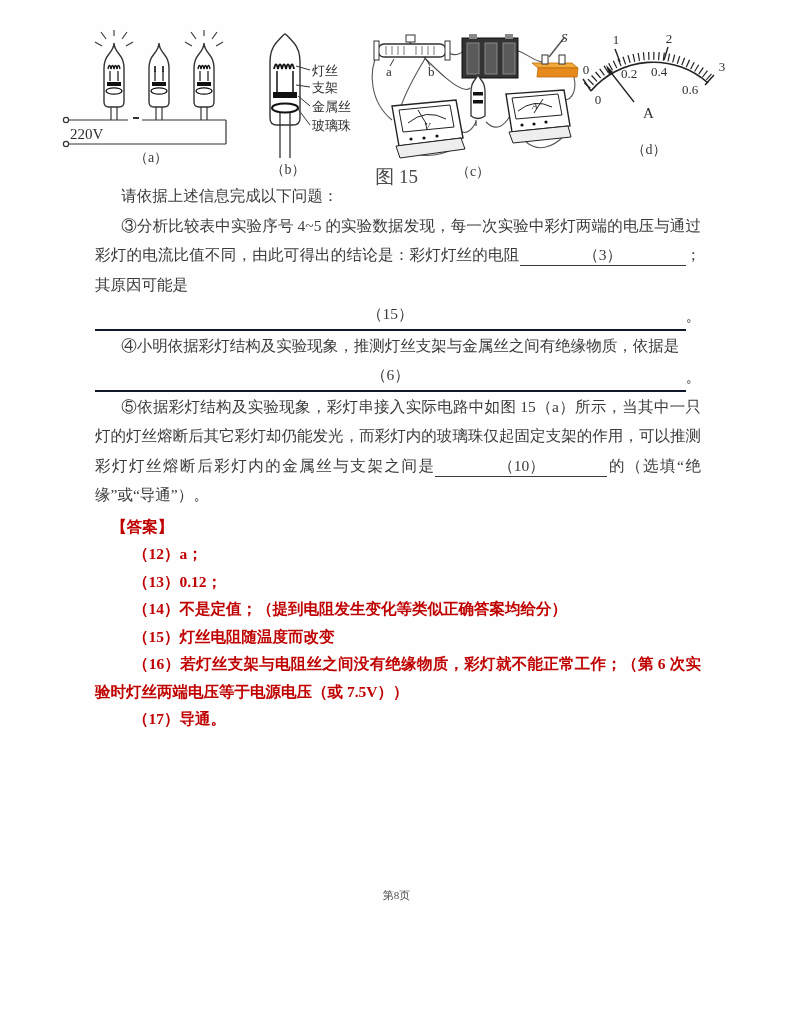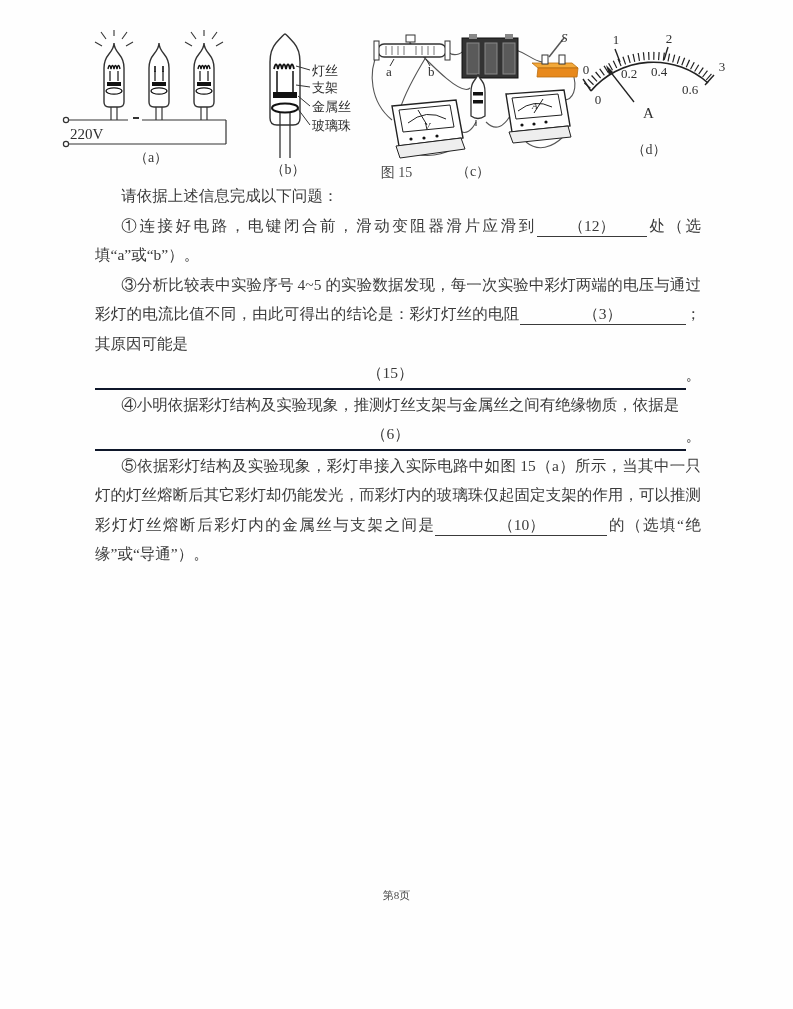--- a/index.html
+++ b/index.html
@@ -1,20 +1,20 @@
 <!DOCTYPE html>
 <html><head>
 <meta charset="utf-8">
 <style>
   html,body{margin:0;padding:0;background:#ffffff;}
   .page{position:relative;width:793px;height:1009px;background:#fefefe;overflow:hidden;
         font-family:"Liberation Serif","DejaVu Serif",serif;color:#3a3a3a;}
   .figures{position:absolute;top:30px;left:56px;display:flex;align-items:flex-start;}
   .figures svg{display:block;}
-  .fig15{position:absolute;top:164px;left:0;width:100%;text-align:center;font-size:14px;color:#4a4a4a;}
+  .fig15{position:absolute;top:164px;left:0;width:100%;text-align:center;font-size:19px;color:#4a4a4a;}
   .content{position:absolute;top:181px;left:95px;width:606px;font-size:15.5px;line-height:29.5px;text-align:justify;}
   .content p{margin:0;}
   .q{text-indent:1.7em;}
   .blank{display:inline-block;border-bottom:1px solid #3a3a3a;text-align:center;text-indent:0;line-height:20px;}
   .w12{min-width:110px}.w13{min-width:158px}.w14{min-width:166px}.w17{min-width:172px}
   .blank-row{display:flex;align-items:flex-end;line-height:29.5px;}
   .blank-fill{flex:1;border-bottom:2px solid #0f172a;text-align:center;}
   .answers{margin-top:3px;color:#c00000;font-weight:bold;}
   .answers p{line-height:27.5px;text-indent:2.45em;}
   .answers p.heading{text-indent:1.05em;}
@@ -211,33 +211,41 @@
       <text x="62" y="88" font-size="15" fill="#2f2f2f">A</text>
       <text x="68" y="124" text-anchor="middle" class="cap">（d）</text>
     </svg>
   </div>
 
   <div class="fig15">图 15</div>
 
   <div class="content">
     <p class="q">请依据上述信息完成以下问题：</p>
 
-    <p class="q"><span>①连接好电路，电键闭合前，滑动变阻器滑片应滑到</span><span class="blank w12">（12）</span><span>处（选填“a”或“b”）。</span></p>
 
 
     <p class="q"><span>③分析比较表中实验序号 4~5 的实验数据发现，每一次实验中彩灯两端的电压与通过彩灯的电流比值不同，由此可得出的结论是：彩灯灯丝的电阻</span><span class="blank w14">（3）</span><span>；其原因可能是</span></p>
     <div class="blank-row">
         <span class="blank-fill">（15）</span>
         <span>。</span>
       </div>
 
     <p class="q">④小明依据彩灯结构及实验现象，推测灯丝支架与金属丝之间有绝缘物质，依据是</p>
     <div class="blank-row">
         <span class="blank-fill">（6）</span>
         <span>。</span>
       </div>
 
     <p class="q"><span>⑤依据彩灯结构及实验现象，彩灯串接入实际电路中如图 15（a）所示，当其中一只灯的灯丝熔断后其它彩灯却仍能发光，而彩灯内的玻璃珠仅起固定支架的作用，可以推测彩灯灯丝熔断后彩灯内的金属丝与支架之间是</span><span class="blank w17">（10）</span><span>的（选填“绝缘”或“导通”）。</span></p>
 
+    <div class="answers">
+      <p class="heading">【答案】</p>
+      <p>（12）a；</p>
+      <p>（13）0.12；</p>
+      <p>（14）不是定值；（提到电阻发生变化等类似正确答案均给分）</p>
+      <p>（15）灯丝电阻随温度而改变</p>
+      <p>（16）若灯丝支架与电阻丝之间没有绝缘物质，彩灯就不能正常工作；（第 6 次实验时灯丝两端电压等于电源电压（或 7.5V））</p>
+      <p>（17）导通。</p>
+    </div>
   </div>
 
   <div class="footer">第8页</div>
 </div>
 
 </body></html>

